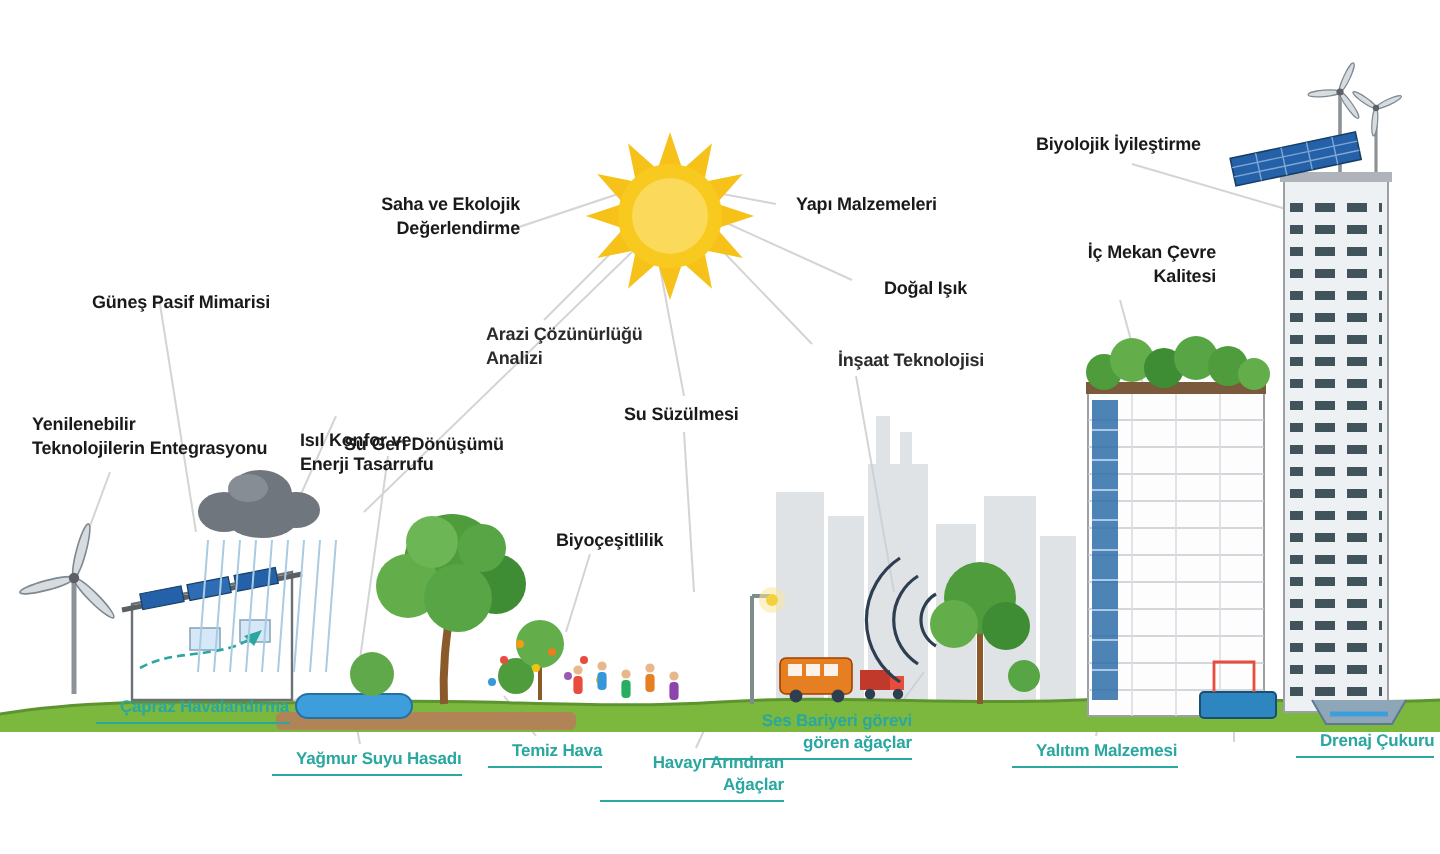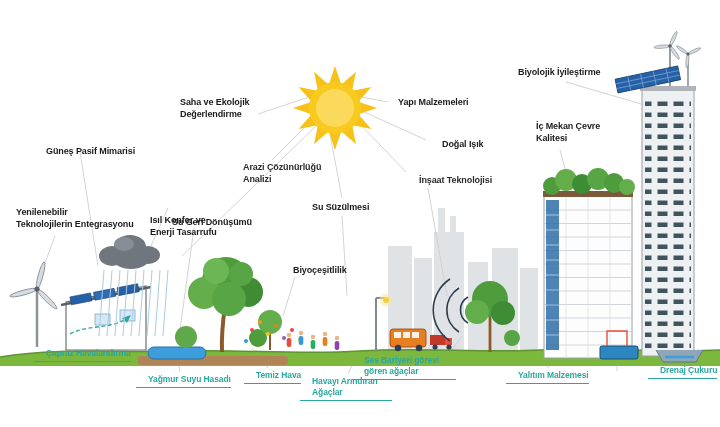--- a/index.html
+++ b/index.html
@@ -13,21 +13,21 @@
     position:absolute; white-space:pre-line; line-height:1.3;
     letter-spacing:-0.1px;
     padding-left:12px;
   }
   .black { font-size:9px; font-weight:700; color:#1a1a1a; }
   .black.regular { font-weight:700; color:#2b2b2b;margin-left:11px; }
   .teal {
     font-size:8.5px; font-weight:700; color:#2AA7A0;
     border-bottom:1px solid #2AA7A0; padding-bottom:2px;
   }
-  .center { text-align:left; }
+  .center { text-align:right; }
 </style>
 </head>
 <body>
 
 <div class="stage">
 
 <svg width="720" height="427" viewBox="0 0 720 427">
   <defs>
     <pattern id="winPat" width="16" height="11" patternUnits="userSpaceOnUse">
       <rect x="1.5" y="2.5" width="10" height="4.5" fill="#41545C"></rect>
@@ -283,23 +283,23 @@
 <div class="label black" style="left:430px; top:139px;">Doğal Işık</div>
 <div class="label black regular" style="left:396px; top:175px;">İnşaat Teknolojisi</div>
 <div class="label black regular" style="left:220px; top:162px;">Arazi Çözünürlüğü
 Analizi</div>
 <div class="label black" style="left:138px; top:179px;margin-top:36px;">Isıl Konfor ve
 Enerji Tasarrufu</div>
 <div class="label black" style="left:160px; top:217px;">Su Geri Dönüşümü</div>
 <div class="label black" style="left:300px; top:202px;">Su Süzülmesi</div>
 <div class="label black" style="left:4px; top:207px; width:140px;">Yenilenebilir
 Teknolojilerin Entegrasyonu</div>
-<div class="label black" style="left:281px; top:265px;">Biyoçeşitlilik</div>
-
-<div class="label teal" style="left:34px; top:348px;text-align:center;">Çapraz Havalandırma</div>
+<div class="label black" style="left:266px; top:265px;">Biyoçeşitlilik</div>
+
+<div class="label teal" style="left:48px; top:348px;text-align:center;">Çapraz Havalandırma</div>
 <div class="label teal" style="left:136px; top:374px;">Yağmur Suyu Hasadı</div>
 <div class="label teal" style="left:244px; top:370px;">Temiz Hava</div>
 <div class="label teal center" style="left:352px; top:355px; width:104px;">Ses Bariyeri görevi
 gören ağaçlar</div>
 <div class="label teal center" style="left:300px; top:376px; width:92px;">Havayı Arındıran
 Ağaçlar</div>
 <div class="label teal" style="left:506px; top:370px;">Yalıtım Malzemesi</div>
 <div class="label teal" style="left:648px; top:365px;">Drenaj Çukuru</div>
 
 </div>

